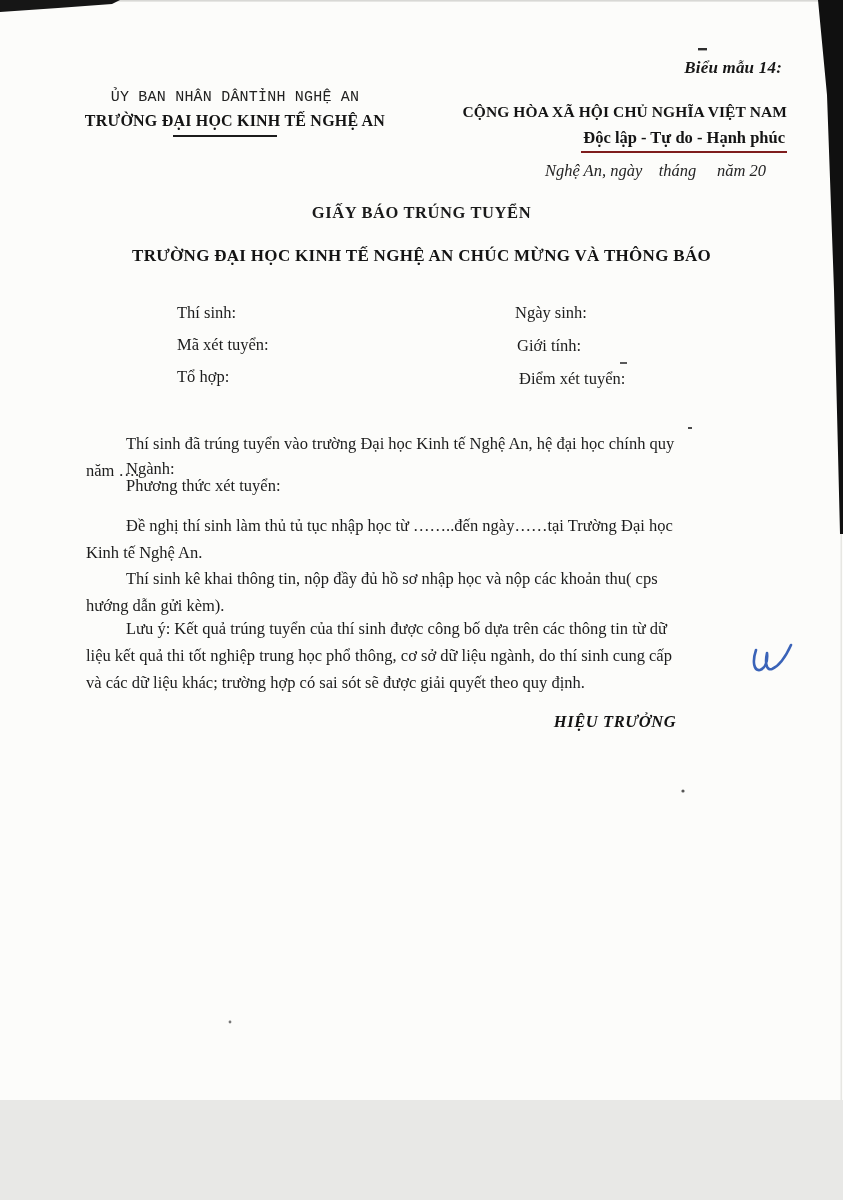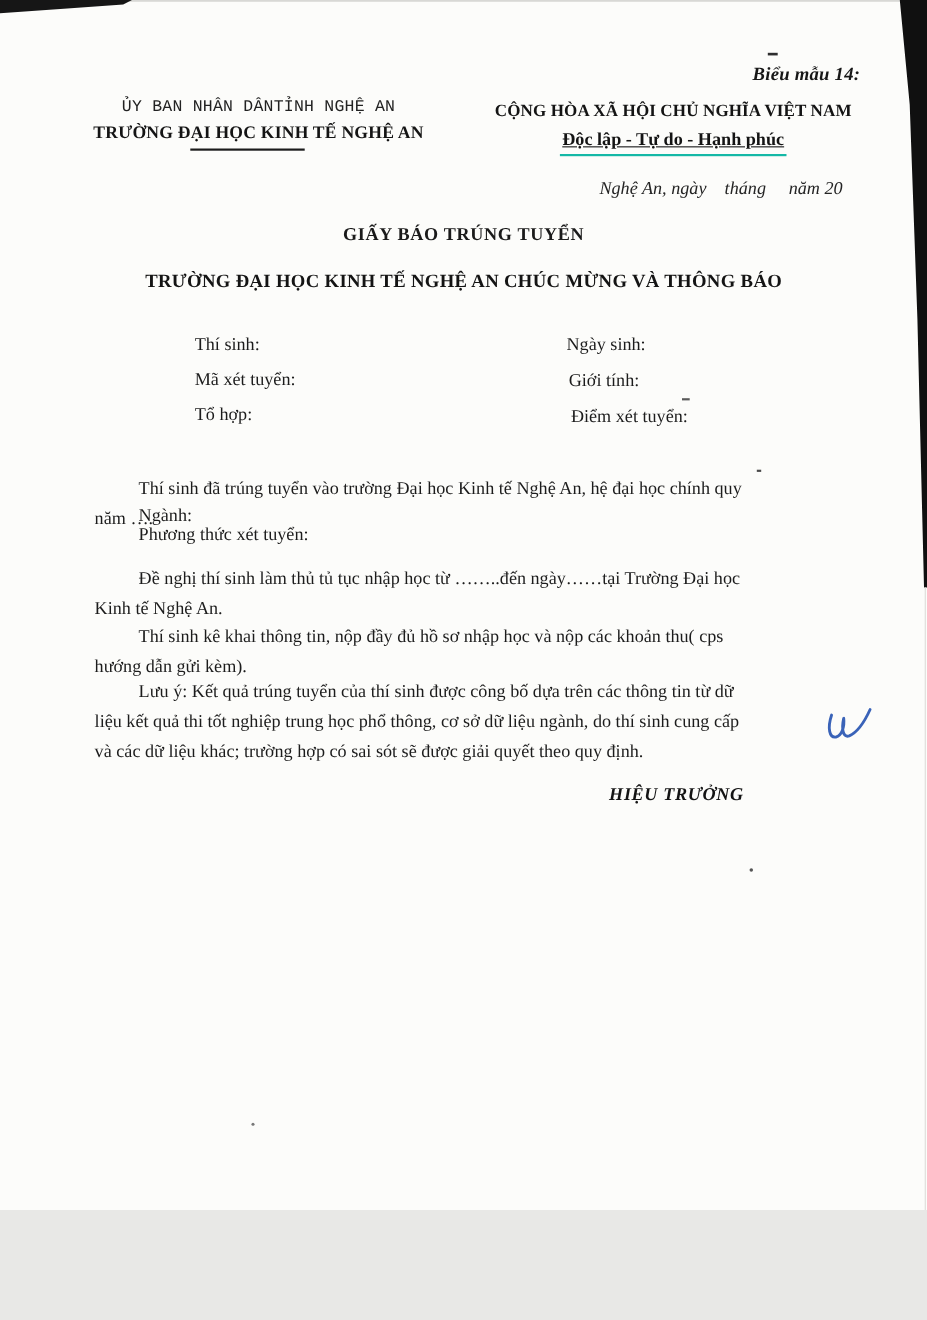--- a/index.html
+++ b/index.html
@@ -15,24 +15,24 @@
   .abs{position:absolute;}
   .form-label{
     top:58px;right:61px;
     font-size:17px;font-weight:bold;font-style:italic;
     letter-spacing:.2px;color:#171717;
   }
   .issuer-block{top:87px;left:75px;width:320px;text-align:center;line-height:1.45;}
   .issuer-line1{font-size:15px;letter-spacing:.2px;color:#222;font-family:Liberation Mono, monospace;}
   .issuer-line2{font-size:16px;font-weight:bold;letter-spacing:.2px;color:#141414;}
   .issuer-underline{width:104px;height:2px;background:#1c1c1c;margin:3px 0 0 98px;}
-  .national-block{top:90px;left:437px;width:350px;text-align:center;line-height:1.4;}
+  .national-block{top:101px;left:437px;width:350px;text-align:right;line-height:1.4;}
   .national-line1{font-size:15.5px;font-weight:bold;letter-spacing:.1px;color:#141414;}
   .motto{display:inline-block;font-size:16.5px;font-weight:bold;color:#141414;
-         border-bottom:2px solid #14b8a6;padding:1px 2px 2px 2px;margin-top:2px;text-decoration:underline;}
+         border-bottom:2px solid #7f1d1d;padding:1px 2px 2px 2px;margin-top:2px;}
   .date-line{top:161px;left:460px;width:306px;text-align:right;
              font-style:italic;font-size:16.5px;white-space:pre;color:#242424;}
   .doc-title{top:203px;left:0;width:843px;text-align:center;
              font-size:16.5px;font-weight:bold;letter-spacing:.6px;color:#1a1a1a;}
   .doc-subtitle{top:246px;left:0;width:843px;text-align:center;
                 font-size:17px;font-weight:bold;letter-spacing:.3px;color:#141414;}
   .field{font-size:16.5px;color:#1c1c1c;margin-left:40px;}
   .para{left:86px;width:694px;font-size:16.5px;line-height:27px;
         color:#1c1c1c;text-align:left;}
   .indent{text-indent:40px;}

